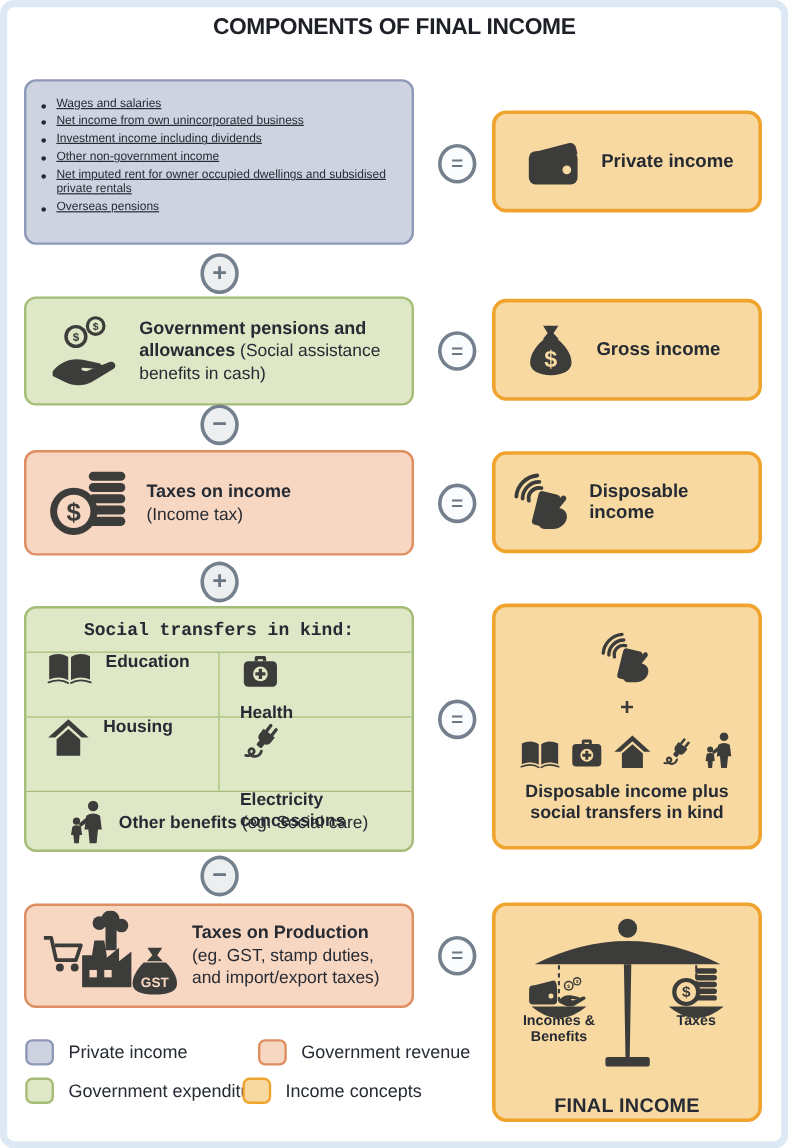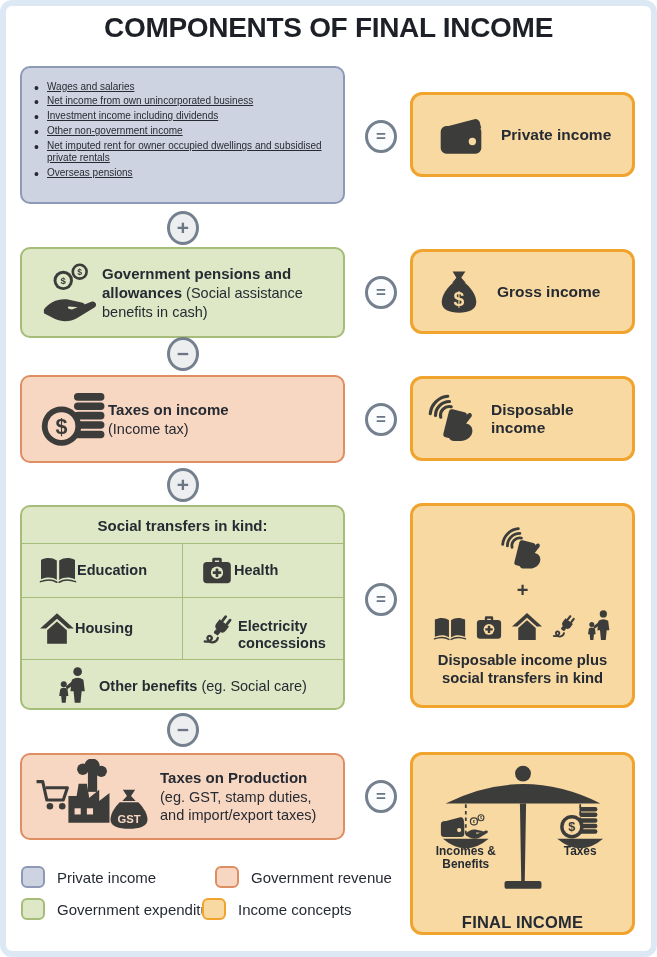--- a/index.html
+++ b/index.html
@@ -1,41 +1,41 @@
 <!DOCTYPE html>
 <html><head>
 <meta charset="utf-8">
 <style>
   html,body{margin:0;padding:0;background:#fff;}
   body{font-family:"Liberation Sans",sans-serif;color:#262B33;}
   .page{position:relative;width:657px;height:957px;background:#fff;overflow:hidden;}
   .frame{position:absolute;inset:0;border:6px solid #DCE9F5;border-radius:12px;pointer-events:none;z-index:50;}
-  .title{position:absolute;top:12px;left:0;width:657px;text-align:center;font-size:28px;font-weight:bold;color:#1D2026;letter-spacing:-.3px;}
+  .title{position:absolute;top:12px;left:0;width:657px;text-align:center;font-size:19px;font-weight:bold;color:#1D2026;letter-spacing:-.3px;}
   .box{position:absolute;border-radius:10px;box-sizing:border-box;}
   .lav{background:#CED3E1;border:2px solid #8E99B7;}
   .grn{background:#DEE7C6;border:2px solid #A5BD78;}
   .pch{background:#F8D7C2;border:2px solid #DE8E61;}
   .yel{background:#F7D9A1;border:3px solid #F0A42E;border-radius:12px;}
   .bullets{margin:0;padding:10px 10px 8px 12px;list-style:none;font-size:10px;line-height:1.24;text-decoration:underline;}
   .bullets li{margin:2.5px 0;padding-left:13px;position:relative;}
   .bullets li::before{content:"•";position:absolute;left:0;top:-1px;font-size:14px;}
-  .hbox{display:flex;align-items:center;padding:0 14px 0 18px;}
+  .hbox{display:flex;align-items:center;gap:14px;padding:0 14px 0 18px;}
   .htext{font-size:14.5px;line-height:1.28;}
   .htext b{font-size:15px;}
   .op{position:absolute;width:26px;height:26px;border-radius:50%;border:3px solid #75808E;display:flex;align-items:center;justify-content:center;color:#6B7685;font-weight:bold;z-index:5;}
   .op-pm{background:#EDEEF0;font-size:21px;line-height:1;padding-bottom:2px;box-sizing:content-box;}
   .op-eq{background:#FBFCFD;font-size:17px;line-height:1;padding-bottom:1px;box-sizing:content-box;}
   .rlabel{font-size:15.5px;font-weight:bold;}
   .rbox{display:flex;align-items:center;gap:14px;padding:0 10px 0 22px;}
   
   .stk{overflow:hidden;padding:0;}
-  .stk-header{height:36px;border-bottom:1.6px solid #A5BD78;display:flex;align-items:center;justify-content:center;font-weight:bold;font-size:15px;}
+  .stk-header{height:36px;border-bottom:1.6px solid #A5BD78;display:flex;align-items:center;justify-content:center;font-weight:bold;font-size:15px;font-family:Liberation Mono, monospace;}
   .stk-row{display:flex;border-bottom:1.6px solid #A5BD78;}
-  .stk-row .cell{flex:1;display:flex;align-items:center;gap:0;padding-left:17px;box-sizing:border-box;}
-  .stk-row .cell + .cell{border-left:1.6px solid #A5BD78;}
+  .stk-row .cell{flex:1;display:flex;align-items:flex-start;gap:11px;padding-left:17px;box-sizing:border-box;}
+  .stk-row .cell + .cell{border-left:1.6px solid #A5BD78;flex-direction:column;}
   .cell-label{font-weight:bold;font-size:14.5px;line-height:1.15;}
   .stk-other{display:flex;align-items:center;justify-content:center;gap:11px;height:51px;font-size:14.5px;}
   .stk-other .normal{font-weight:normal;}
   
   .col{display:flex;flex-direction:column;align-items:center;}
   .plus-big{font-size:20px;font-weight:bold;color:#3C3C3B;line-height:1;margin:6px 0 10px;}
   .icons-row{display:flex;align-items:flex-end;gap:7px;margin-bottom:10px;}
   .dline{font-weight:bold;font-size:14.8px;line-height:1.25;text-align:center;}
   .final-label{font-weight:bold;font-size:16.5px;letter-spacing:.2px;text-align:center;}
   

